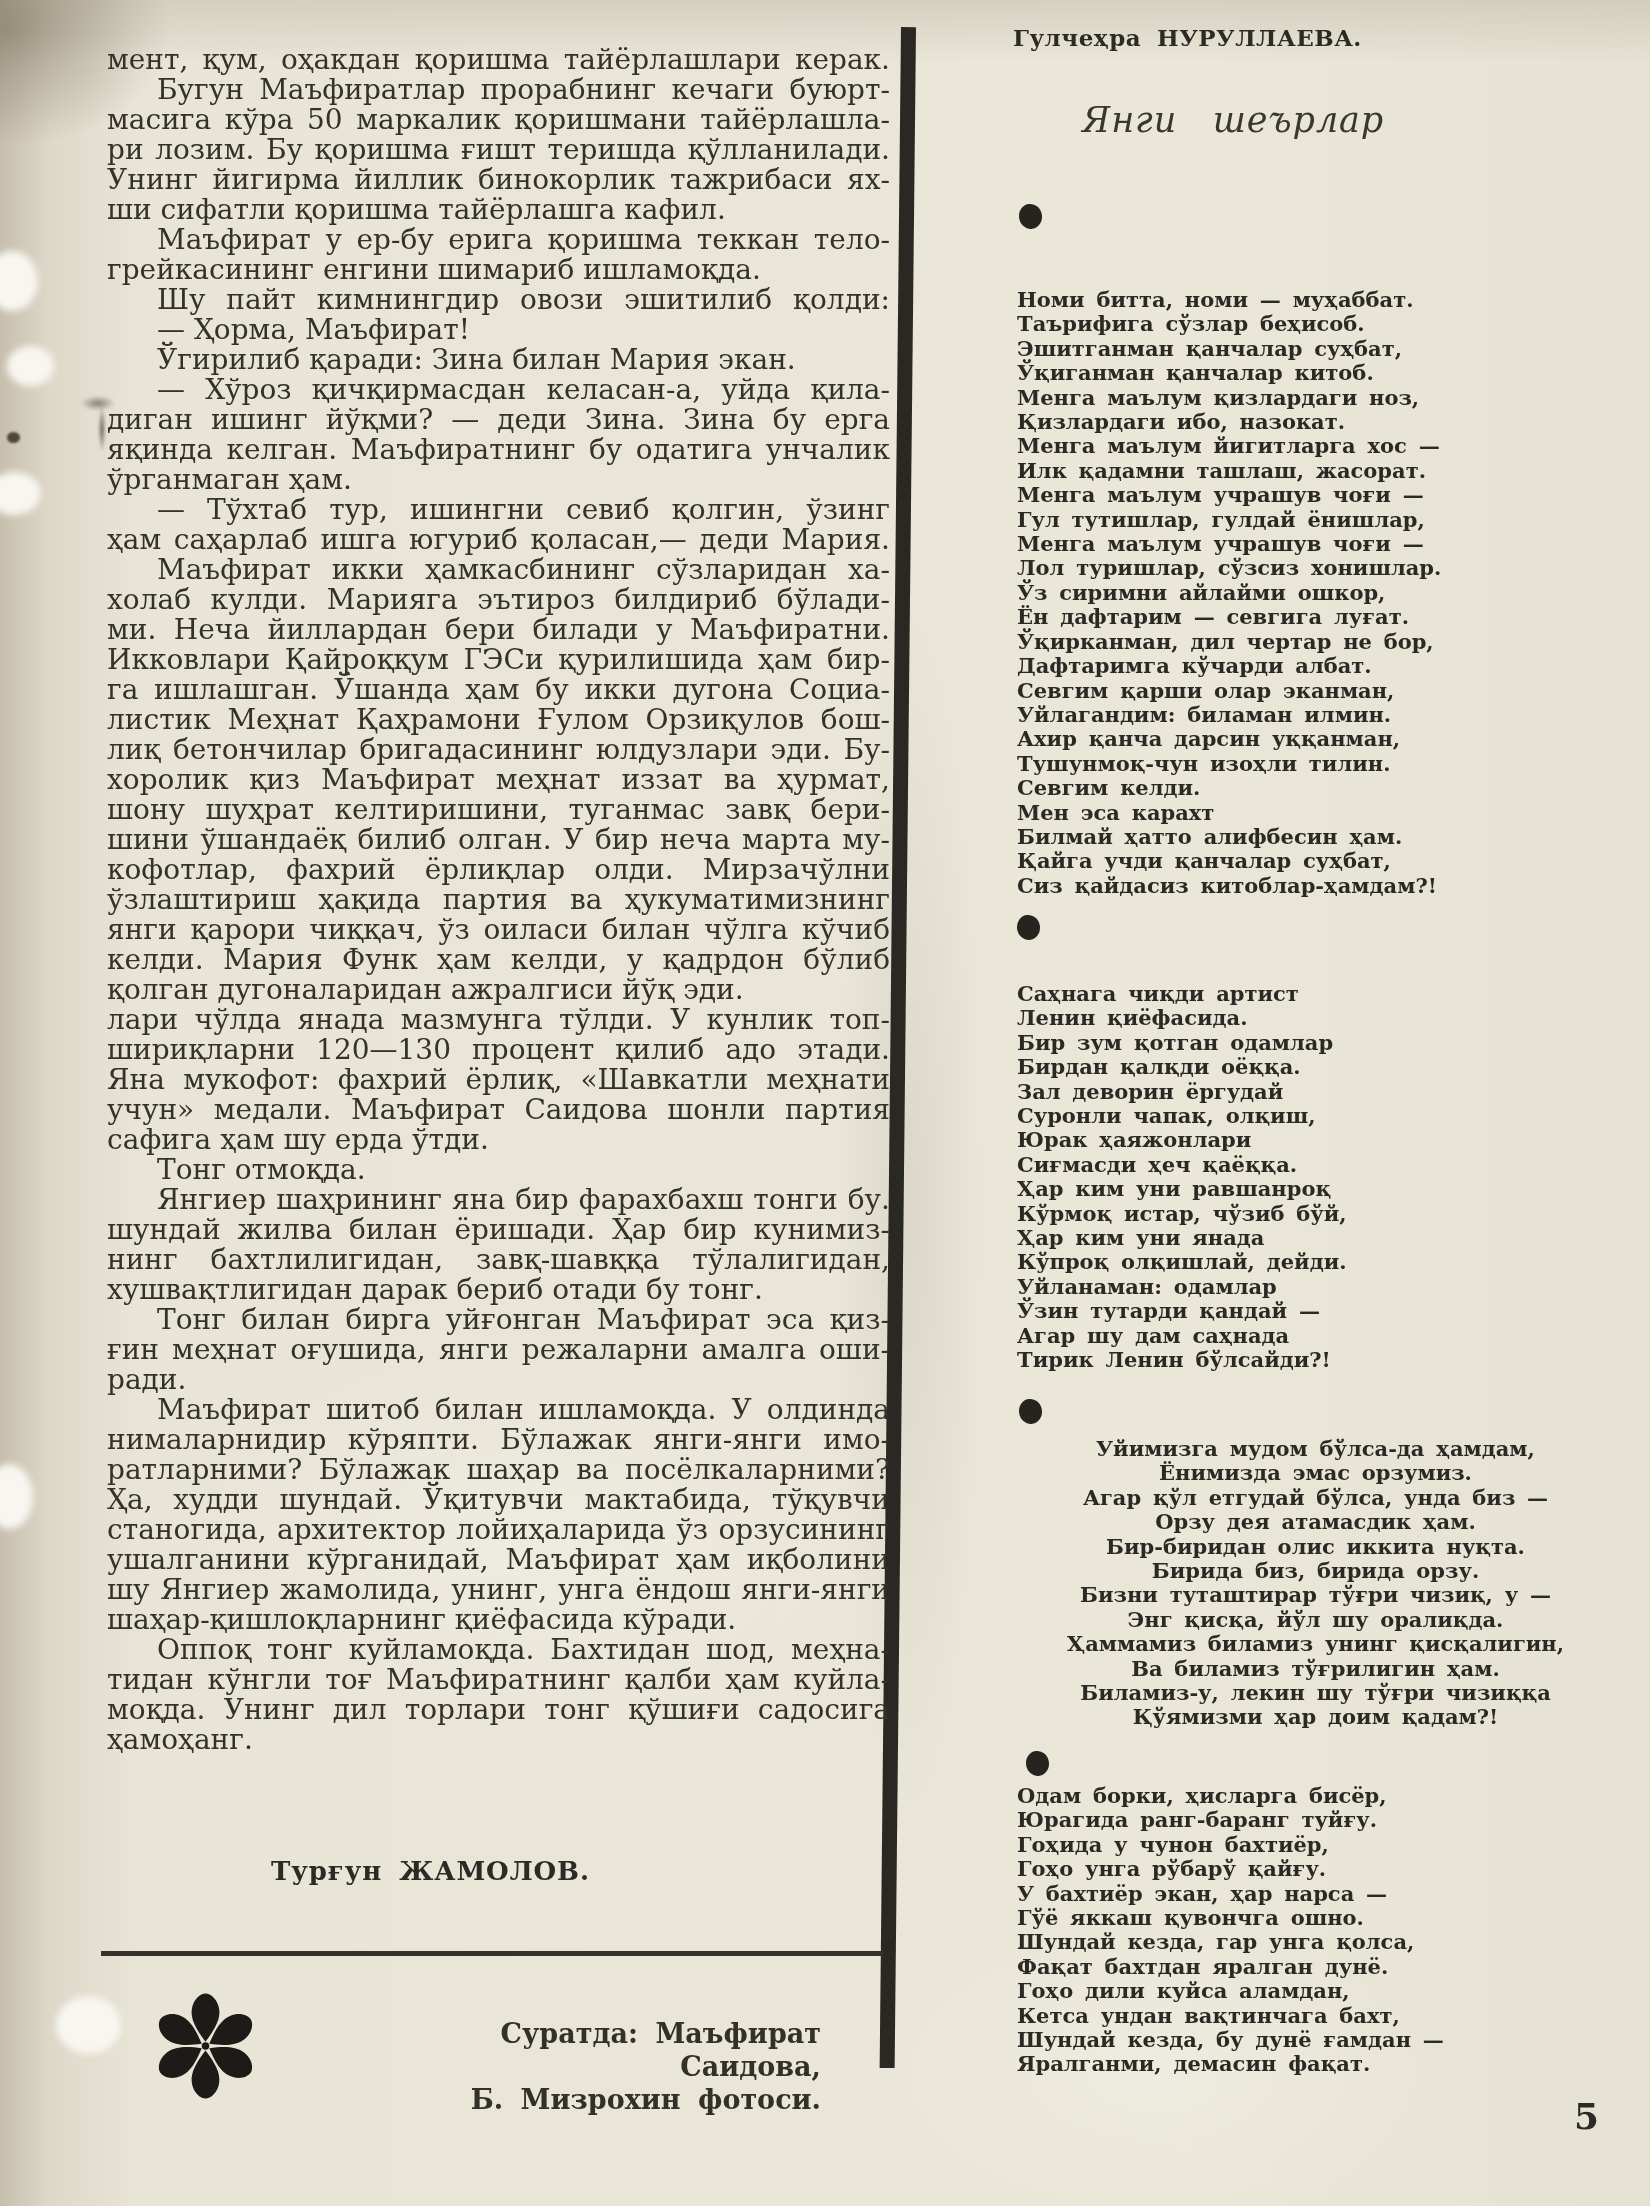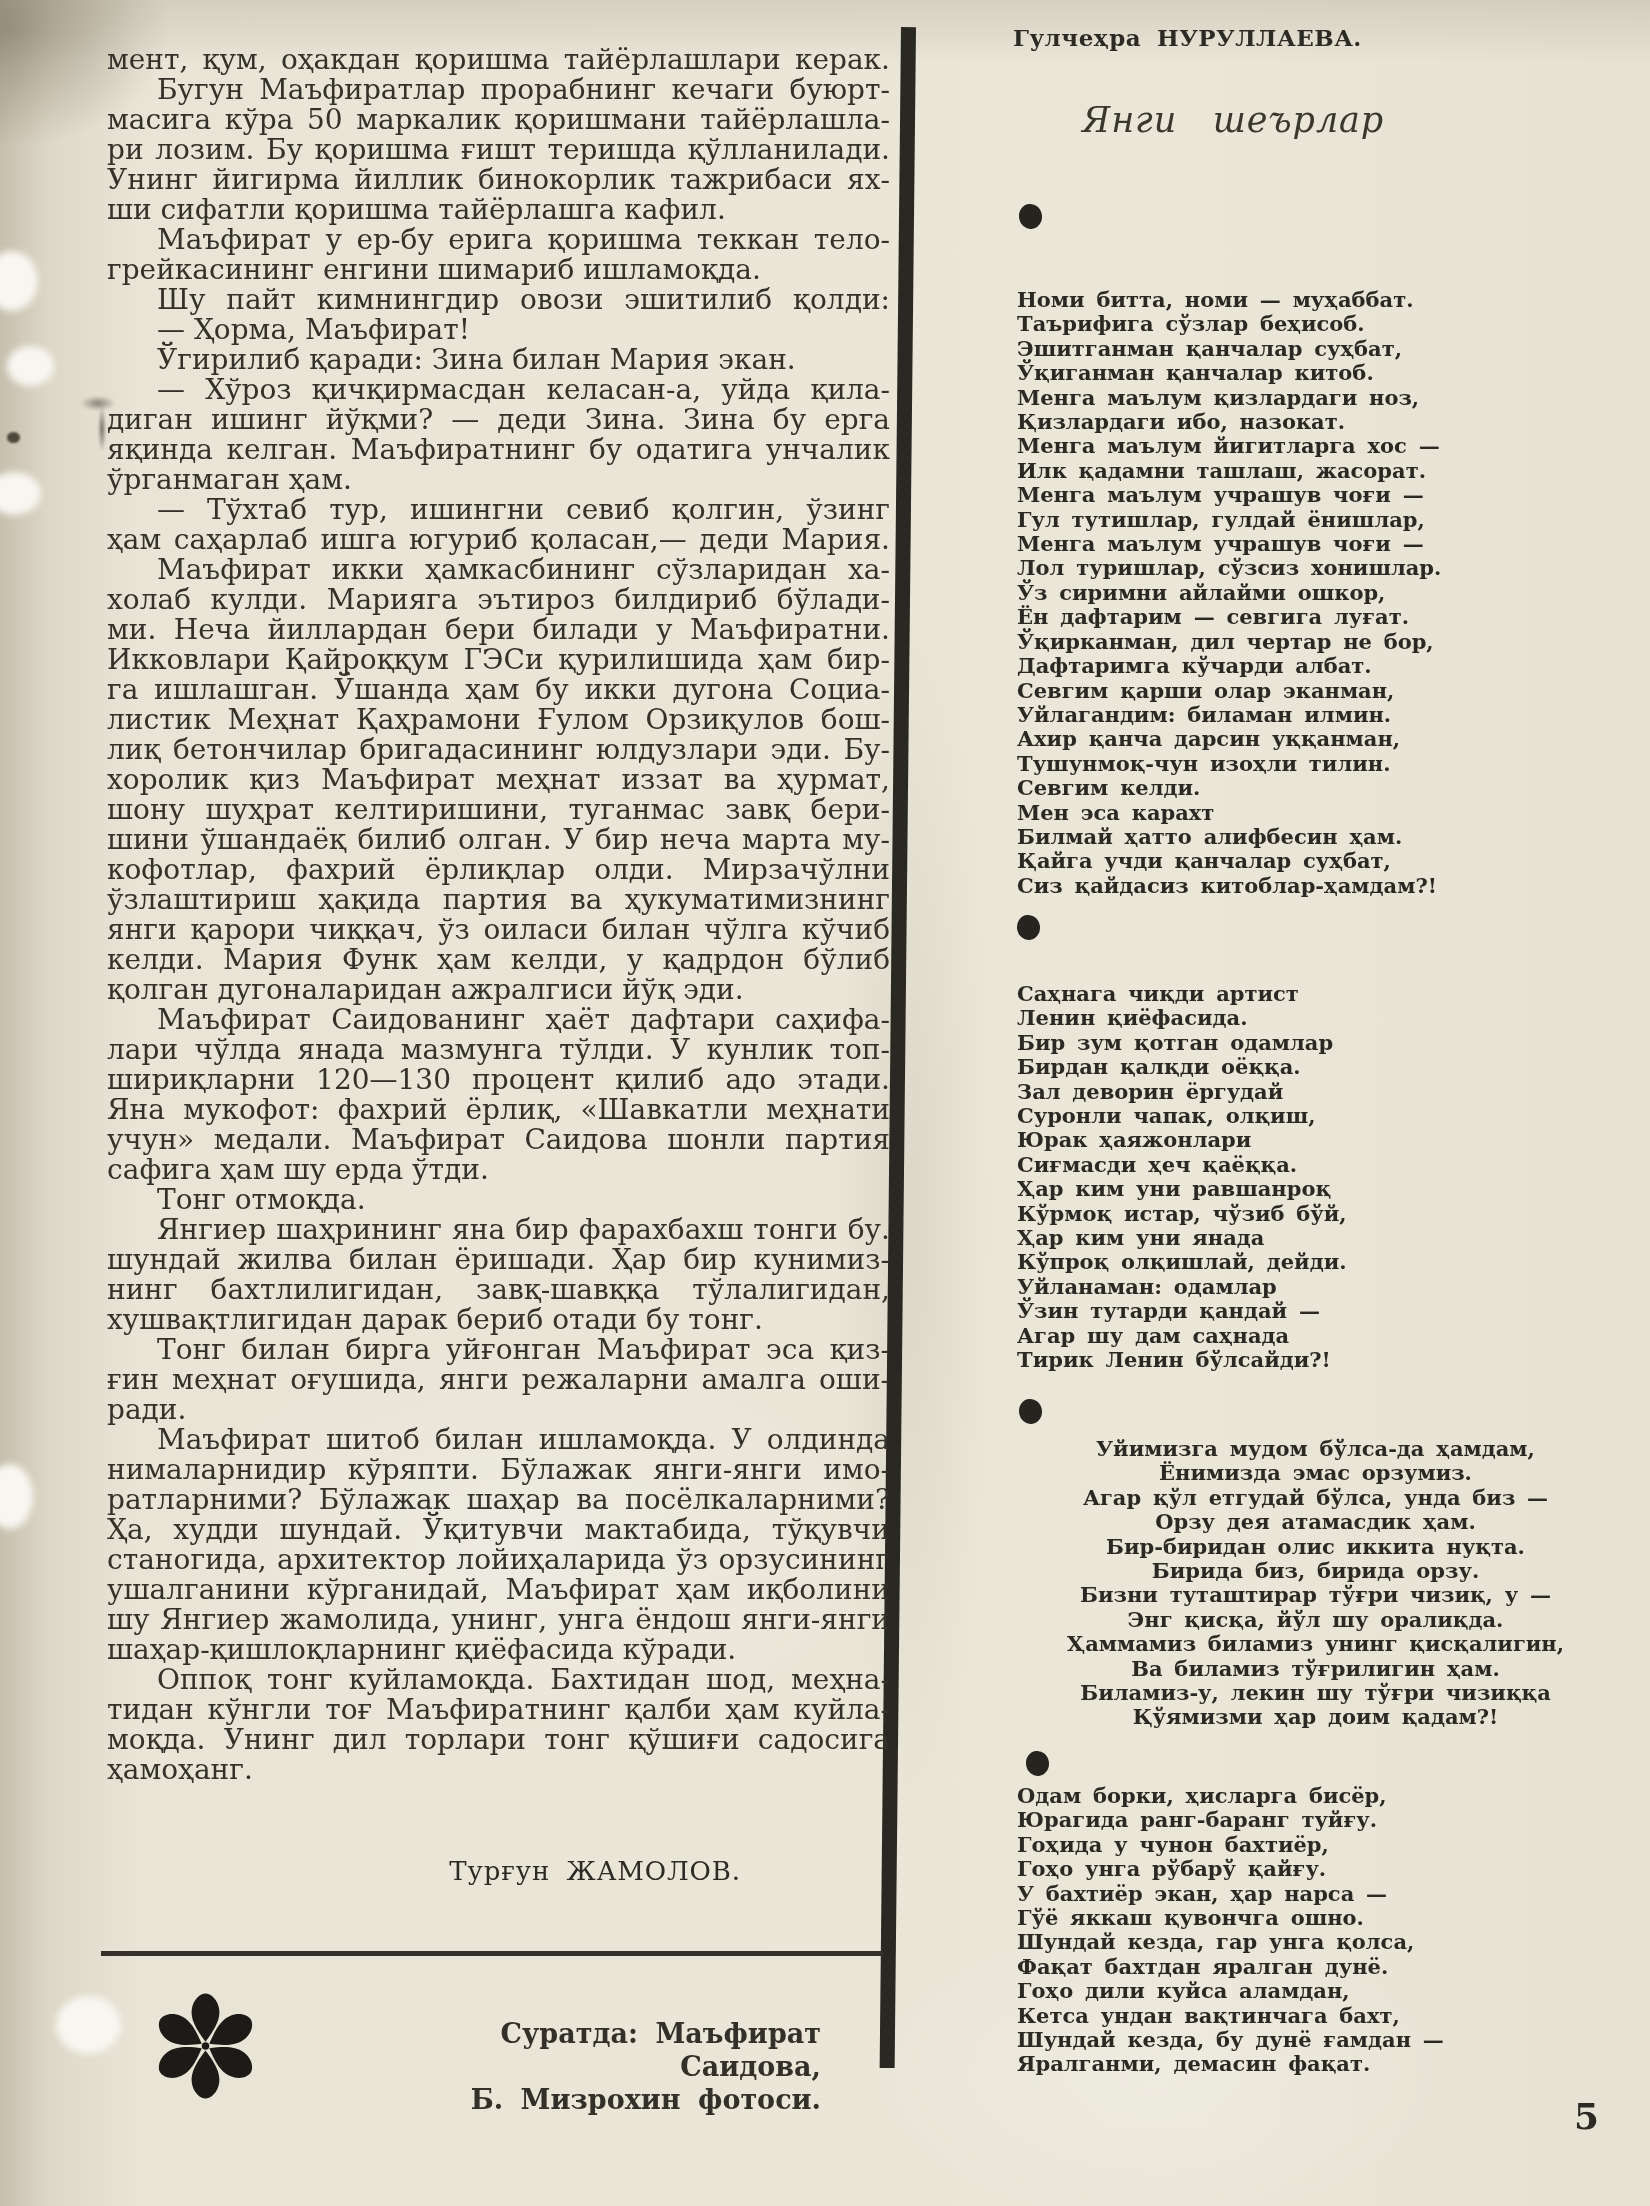--- a/index.html
+++ b/index.html
@@ -30,22 +30,22 @@
         filter:blur(0.9px);}
   
   .divider-bar{position:absolute; left:901px; top:27px; width:15.4px; height:2041px;
                background:#2a2823; transform:rotate(0.6deg); transform-origin:top left;}
   .h-rule{position:absolute; left:101px; top:1951px; width:782px; height:4.5px; background:#35322c;}
   .body-text{position:absolute; left:107px; top:45px; width:783px;}
   .bline{font-size:28px; line-height:30px; height:30px; overflow:visible;
          text-align:justify; text-align-last:justify; color:#34312a;}
   .bline.last{text-align-last:left;}
   .bline.indent{text-indent:50px;}
-  .signature{position:absolute; left:271px; top:1856px; width:470px; text-align:right;
-             font-weight:normal; font-size:26px; letter-spacing:0.9px; word-spacing:7.2px; color:#2c2a24;}
+  .signature{position:absolute; left:271px; top:1856px; width:470px; text-align:left;
+             font-weight:bold; font-size:26px; letter-spacing:0.9px; word-spacing:7.2px; color:#2c2a24;}
   .flower{position:absolute; left:143px; top:1977px;}
   .caption{position:absolute; left:452px; top:2017px; width:369px; text-align:right;
            font-weight:bold; font-size:27px; line-height:33px; word-spacing:8.1px; color:#33302a;}
   
   .poet{position:absolute; left:1013px; top:24px; font-weight:bold; font-size:23px;
         letter-spacing:0.5px; word-spacing:7.2px; color:#2c2a24;}
   .poems-title{position:absolute; left:1082px; top:100px; font-style:italic; font-size:35px;
                font-weight:normal; letter-spacing:0.9px; word-spacing:23.5px; color:#3a372f;}
   .bullet{position:absolute; width:22.6px; height:25px; background:#26241f; border-radius:50%;
           transform:rotate(-8deg);}
@@ -100,21 +100,20 @@
       <div class="bline">листик Меҳнат Қаҳрамони Ғулом Орзиқулов бош-</div>
       <div class="bline">лиқ бетончилар бригадасининг юлдузлари эди. Бу-</div>
       <div class="bline">хоролик қиз Маъфират меҳнат  иззат ва ҳурмат,</div>
       <div class="bline">шону шуҳрат келтиришини, туганмас завқ бери-</div>
       <div class="bline">шини ўшандаёқ билиб олган. У бир неча марта му-</div>
       <div class="bline">кофотлар, фахрий ёрлиқлар олди. Мирзачўлни</div>
       <div class="bline">ўзлаштириш ҳақида партия ва ҳукуматимизнинг</div>
       <div class="bline">янги қарори чиққач, ўз оиласи билан чўлга кўчиб</div>
       <div class="bline">келди. Мария Функ ҳам келди, у қадрдон бўлиб</div>
       <div class="bline last">қолган дугоналаридан ажралгиси йўқ эди.</div>
-      <div class="bline indent">Маъфират Саидованинг ҳаёт дафтари саҳифа-</div>
       <div class="bline">лари чўлда янада мазмунга тўлди. У кунлик топ-</div>
       <div class="bline">шириқларни 120—130 процент қилиб адо этади.</div>
       <div class="bline">Яна мукофот: фахрий ёрлиқ, «Шавкатли меҳнати</div>
       <div class="bline">учун» медали. Маъфират Саидова шонли партия</div>
       <div class="bline last">сафига ҳам шу ерда ўтди.</div>
       <div class="bline last indent">Тонг отмоқда.</div>
       <div class="bline indent">Янгиер шаҳрининг яна бир фарахбахш тонги бу.</div>
       <div class="bline">шундай жилва билан ёришади. Ҳар бир кунимиз-</div>
       <div class="bline">нинг бахтлилигидан,  завқ-шавққа  тўлалигидан,</div>
       <div class="bline last">хушвақтлигидан дарак бериб отади бу тонг.</div>

